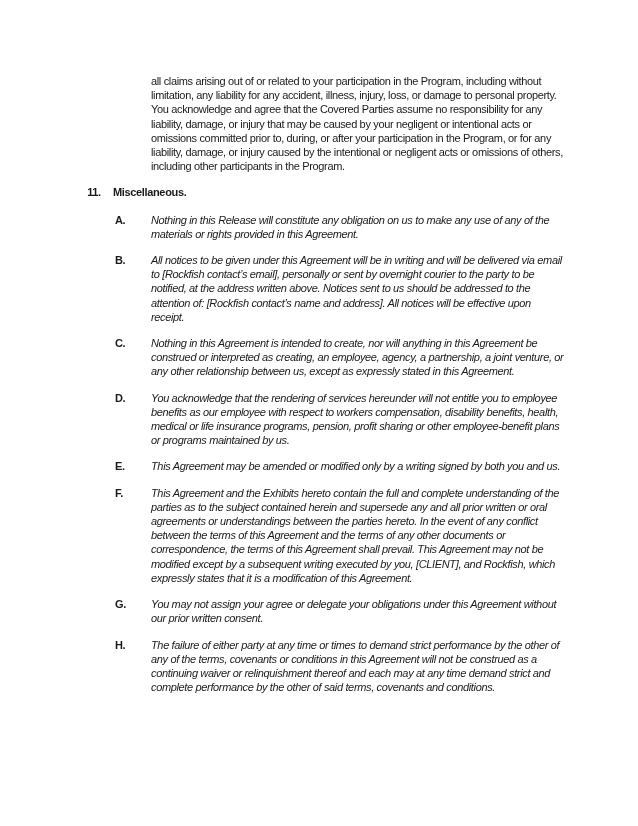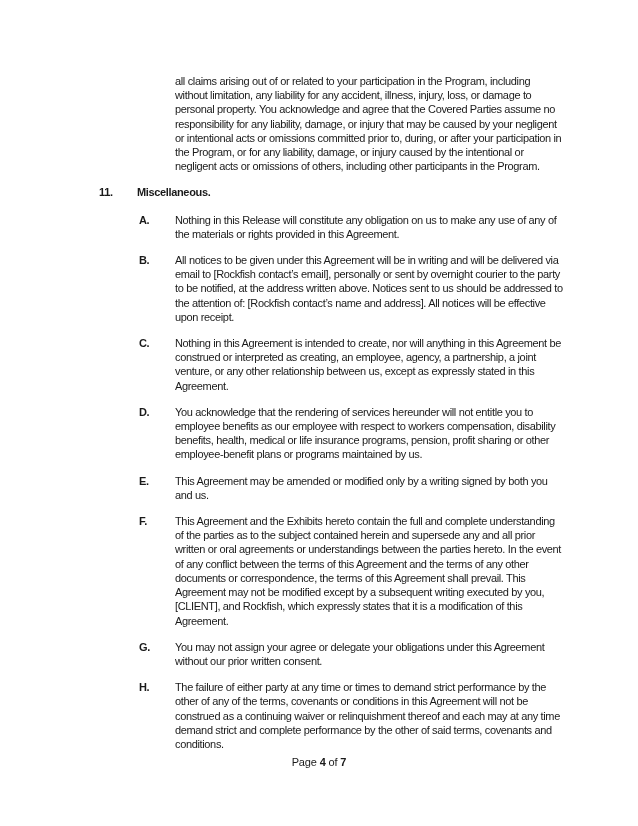--- a/index.html
+++ b/index.html
@@ -13,49 +13,50 @@
     height: 826px;
     background: #ffffff;
     font-family: "Liberation Sans", sans-serif;
     font-size: 11px;
     line-height: 14.2px;
     letter-spacing: -0.35px;
     color: #1a1a1a;
     box-sizing: border-box;
     padding-top: 74px;
     overflow: hidden;
-    padding-left: 24px;
   }
   .intro {
     margin: 0 73px 12px 151px;
   }
   .section-heading {
     margin: 0 73px 13px 75px;
     font-weight: bold;
   }
   .sec-num {
     display: inline-block;
     width: 38px;
+    text-align: center;
   }
   .sec-title {
   }
   .items {
     margin: 0;
   }
   .item {
     display: flex;
     margin: 0 73px 12px 115px;
   }
   .item-label {
     flex: none;
     width: 36px;
     font-weight: bold;
   }
   .item-text {
     flex: 1;
+    font-style: italic;
   }
   .footer {
     position: absolute;
     top: 755px;
     left: 0;
     width: 638px;
     text-align: center;
     letter-spacing: -0.2px;
   }
   .footer span {
@@ -112,17 +113,14 @@
         <span class="item-label">G.</span>
         <span class="item-text">You may not assign your agree or delegate your obligations under this Agreement without our prior written consent.</span>
       </div>
 
       <div class="item">
         <span class="item-label">H.</span>
         <span class="item-text">The failure of either party at any time or times to demand strict performance by the other of any of the terms, covenants or conditions in this Agreement will not be construed as a continuing waiver or relinquishment thereof and each may at any time demand strict and complete performance by the other of said terms, covenants and conditions.</span>
       </div>
     </div>
 
-  <div class="footer">
-    <span>Page</span><span class="bold">4</span><span>of</span><span class="bold">7</span>
-  </div>
 
 </div>
 
 </body></html>

